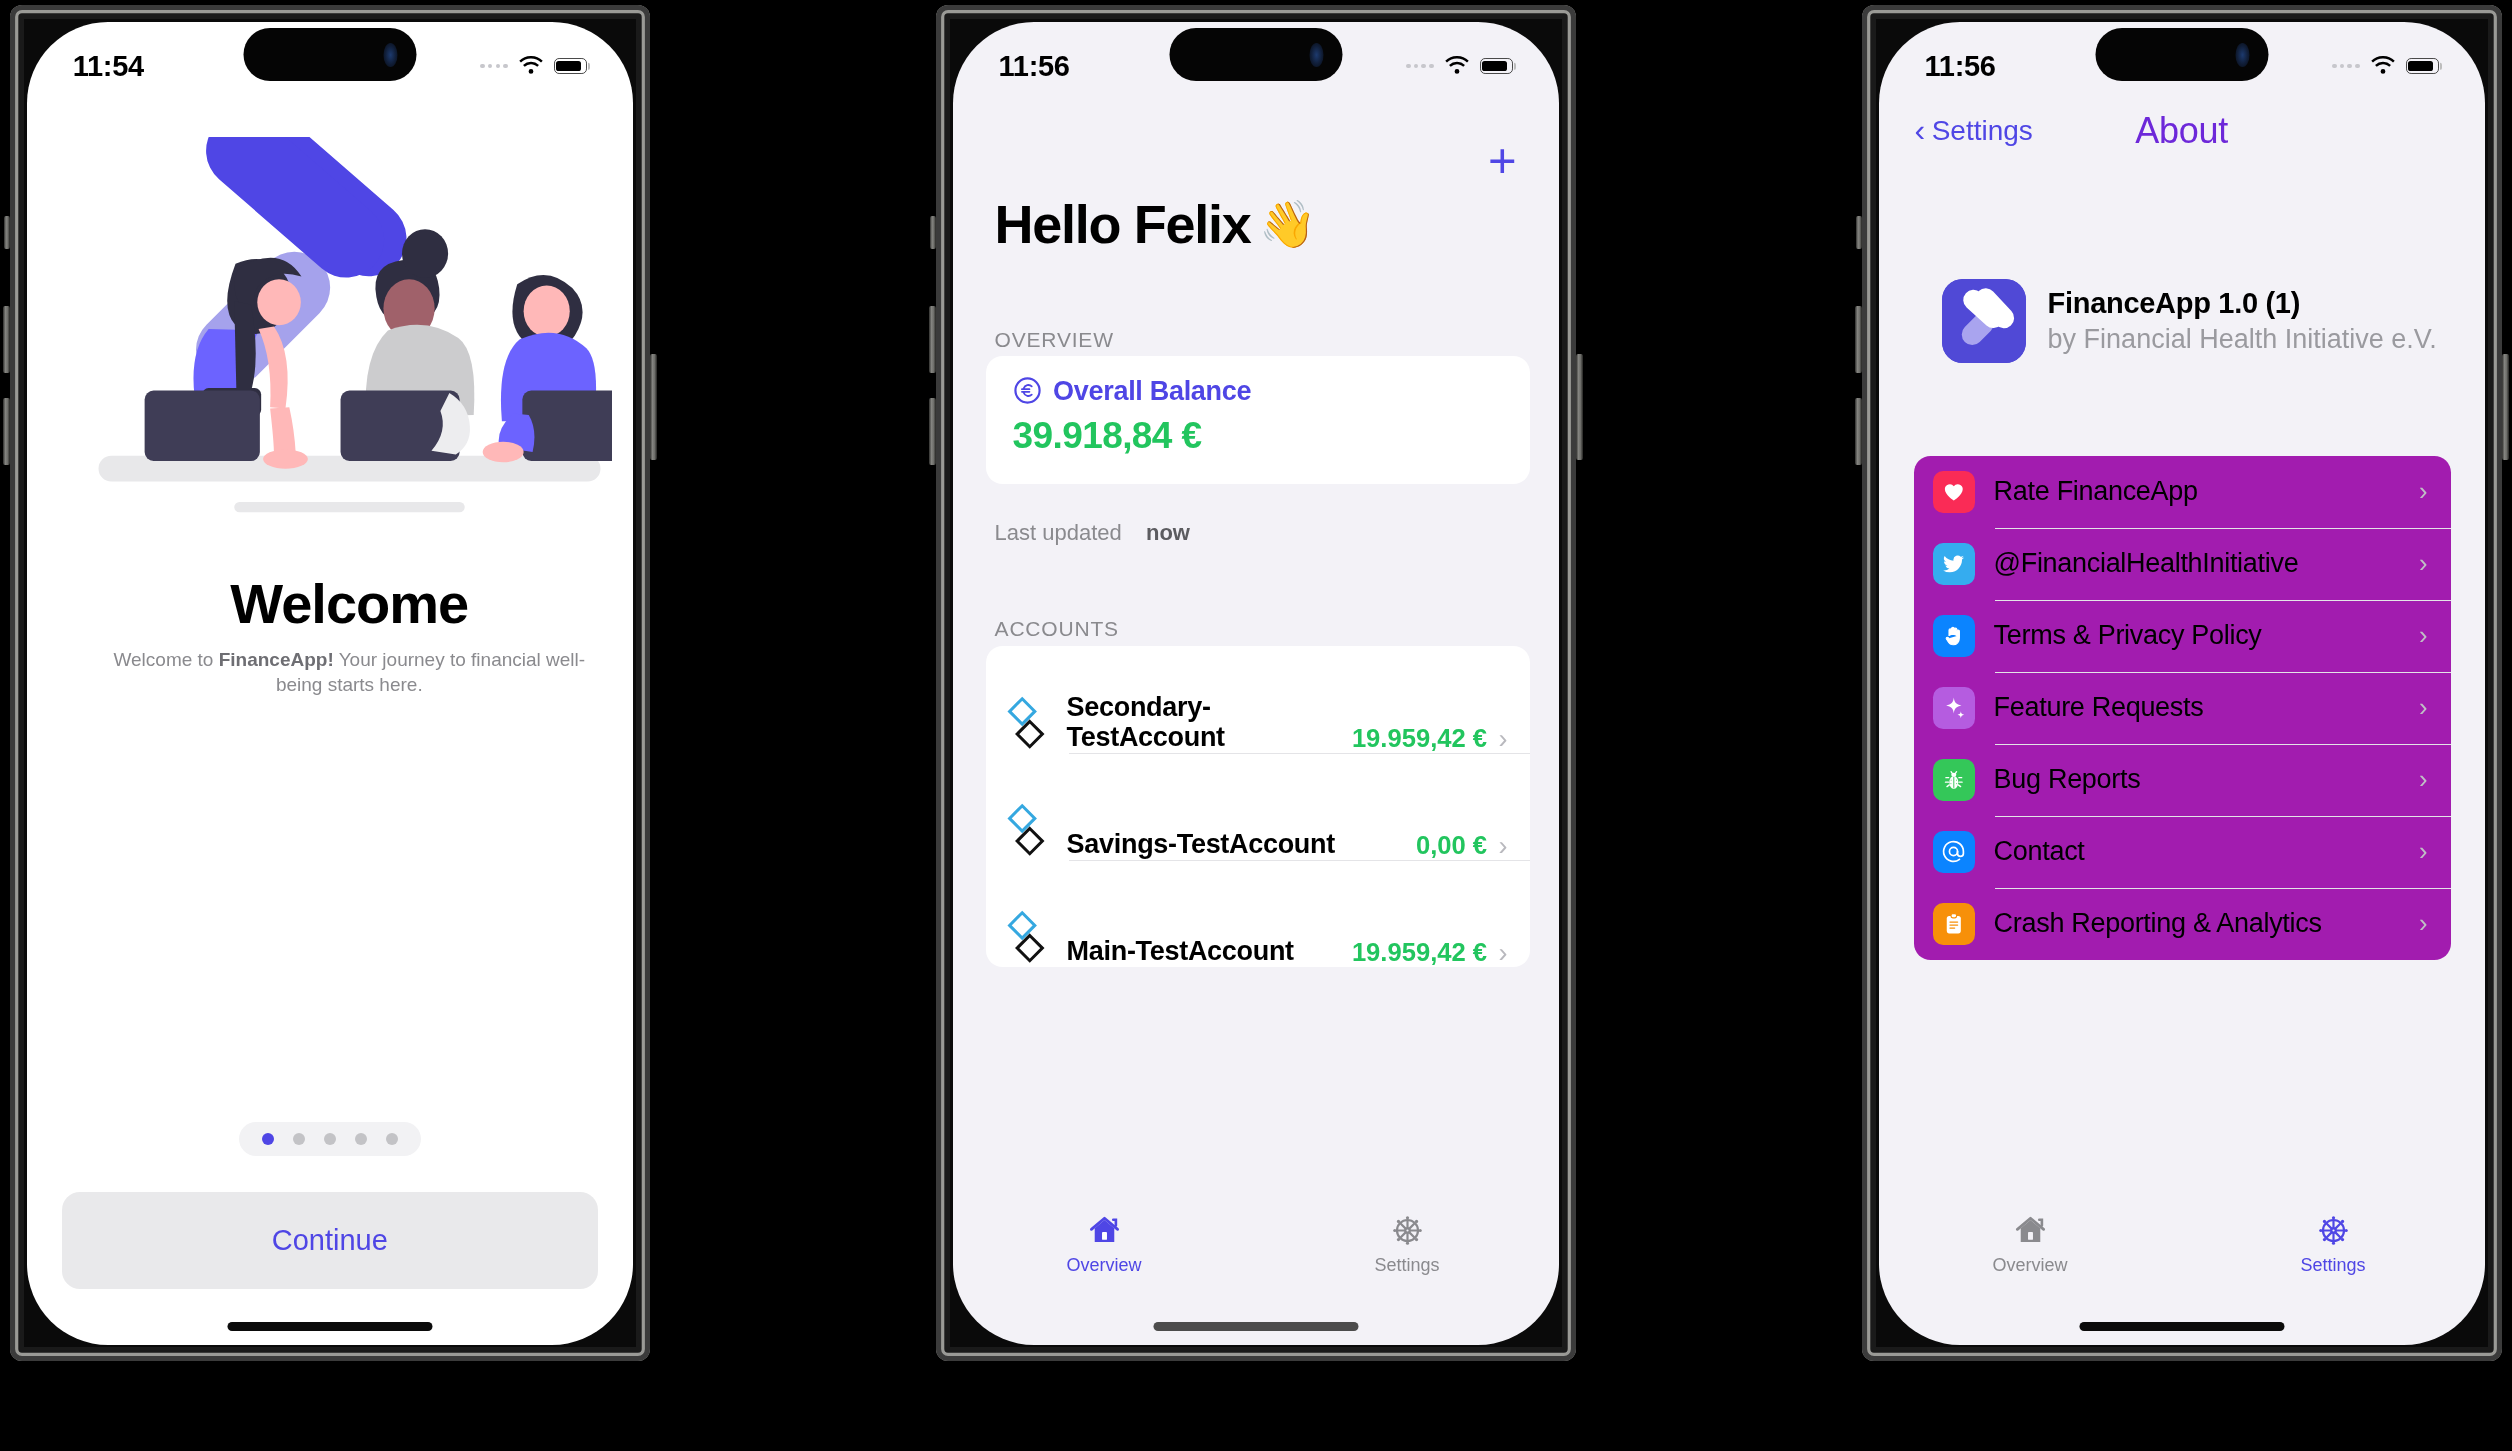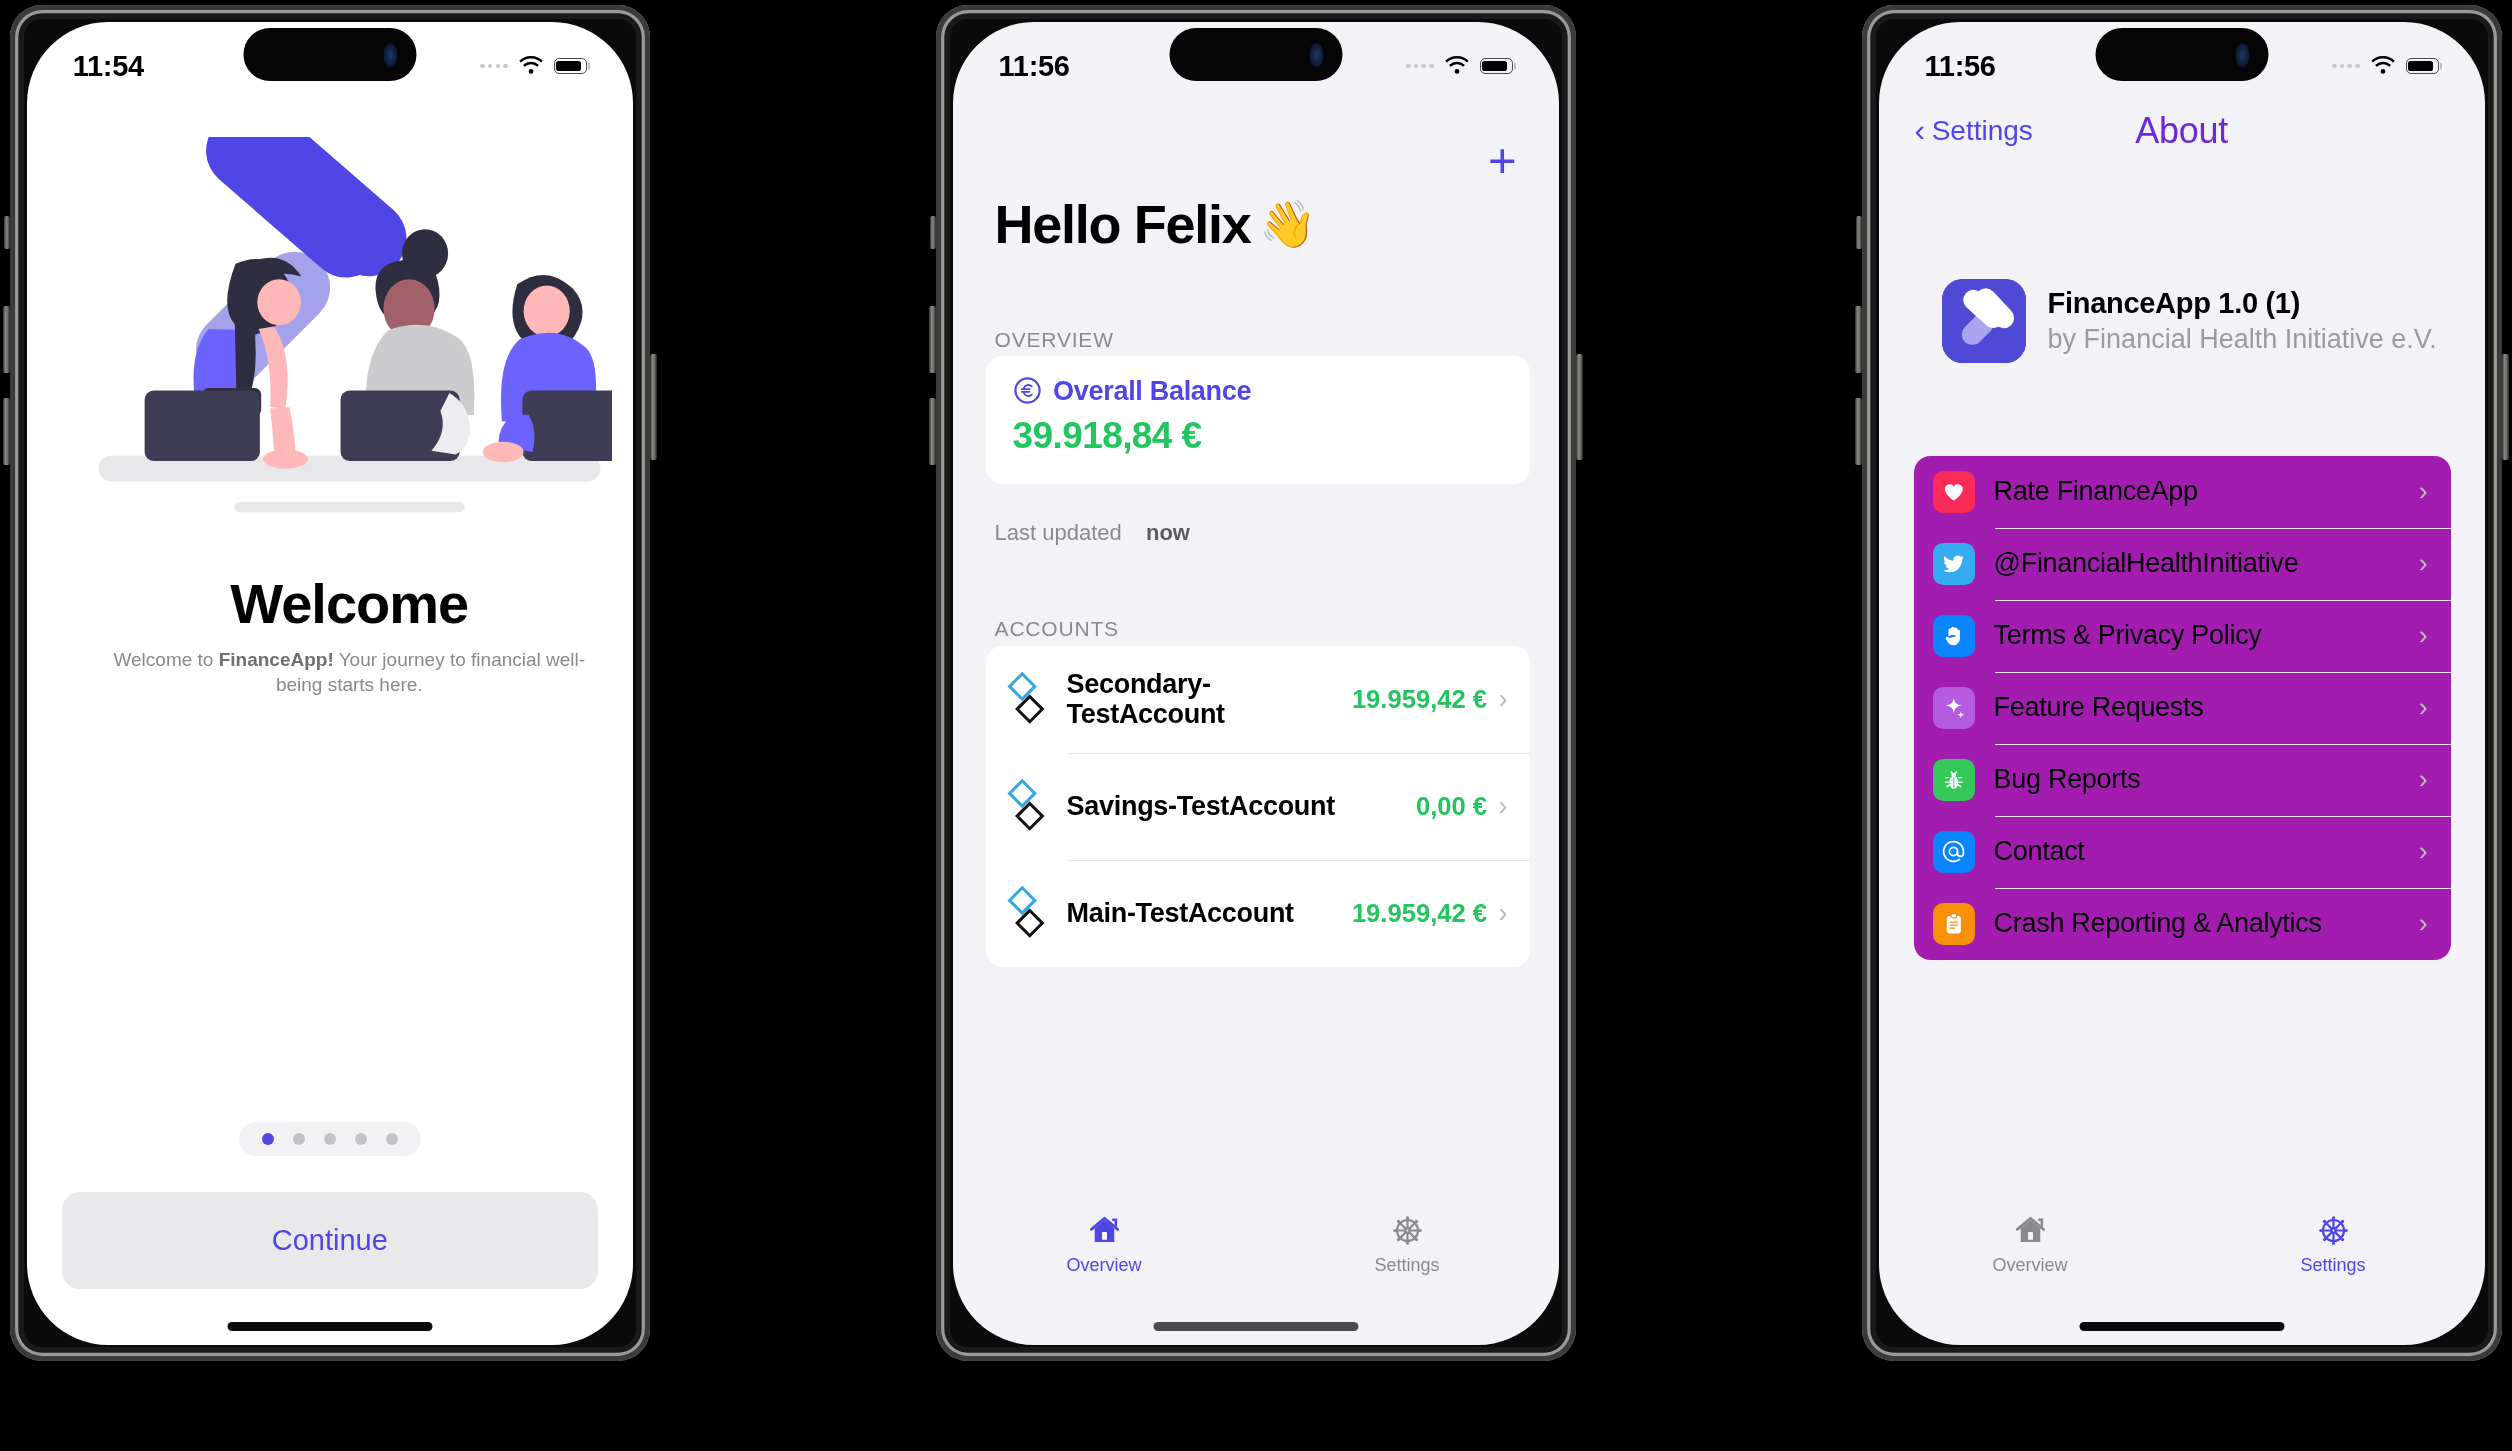--- a/index.html
+++ b/index.html
@@ -12,21 +12,21 @@
   .stage {
     position: relative;
     width: 2512px; height: 1452px;
     background: #000;
   }
 
   
   .phone {
     position: absolute;
     width: 640px; height: 1356px;
-    border-radius: 32px;
+    border-radius: 12px;
     background: #0a0a0a;
     box-shadow: inset 0 0 0 5.1px #3b3b3b,
                 inset 0 0 0 8.3px #9a9a96,
                 inset 0 0 0 14px #1a1a1a;
     overflow: visible;
   }
   .phone .screen {
     position: absolute;
     left: 16.6px; top: 16.6px;
     width: 606px; height: 1323px;
@@ -169,21 +169,21 @@
     font-size: 22px; color: #8a8a8e;
   }
   .last-upd b { color: #5c5c60; font-weight: 700; margin-left: 18px; }
   .acc-card {
     position: absolute; left: 33px; top: 624px;
     width: 544px;
     background:#fff; border-radius: 16.6px;
     overflow: hidden;
   }
   .acc-row {
-    display:flex; align-items:center;
+    display:flex; align-items:flex-end;
     height: 107px; padding: 0 22px 0 18px;
     position: relative;
   }
   .acc-row + .acc-row::before {
     content:""; position:absolute; left: 83px; right: 0; top:0; height: 1.3px; background:#e4e4e7;
   }
   .acc-icon { width: 49px; height: 58px; flex: 0 0 49px; margin-right: 14px; }
   .acc-name {
     font-size: 27px; font-weight: 700; color:#000; line-height: 1.12;
     flex: 1 1 auto; letter-spacing: -0.3px;

